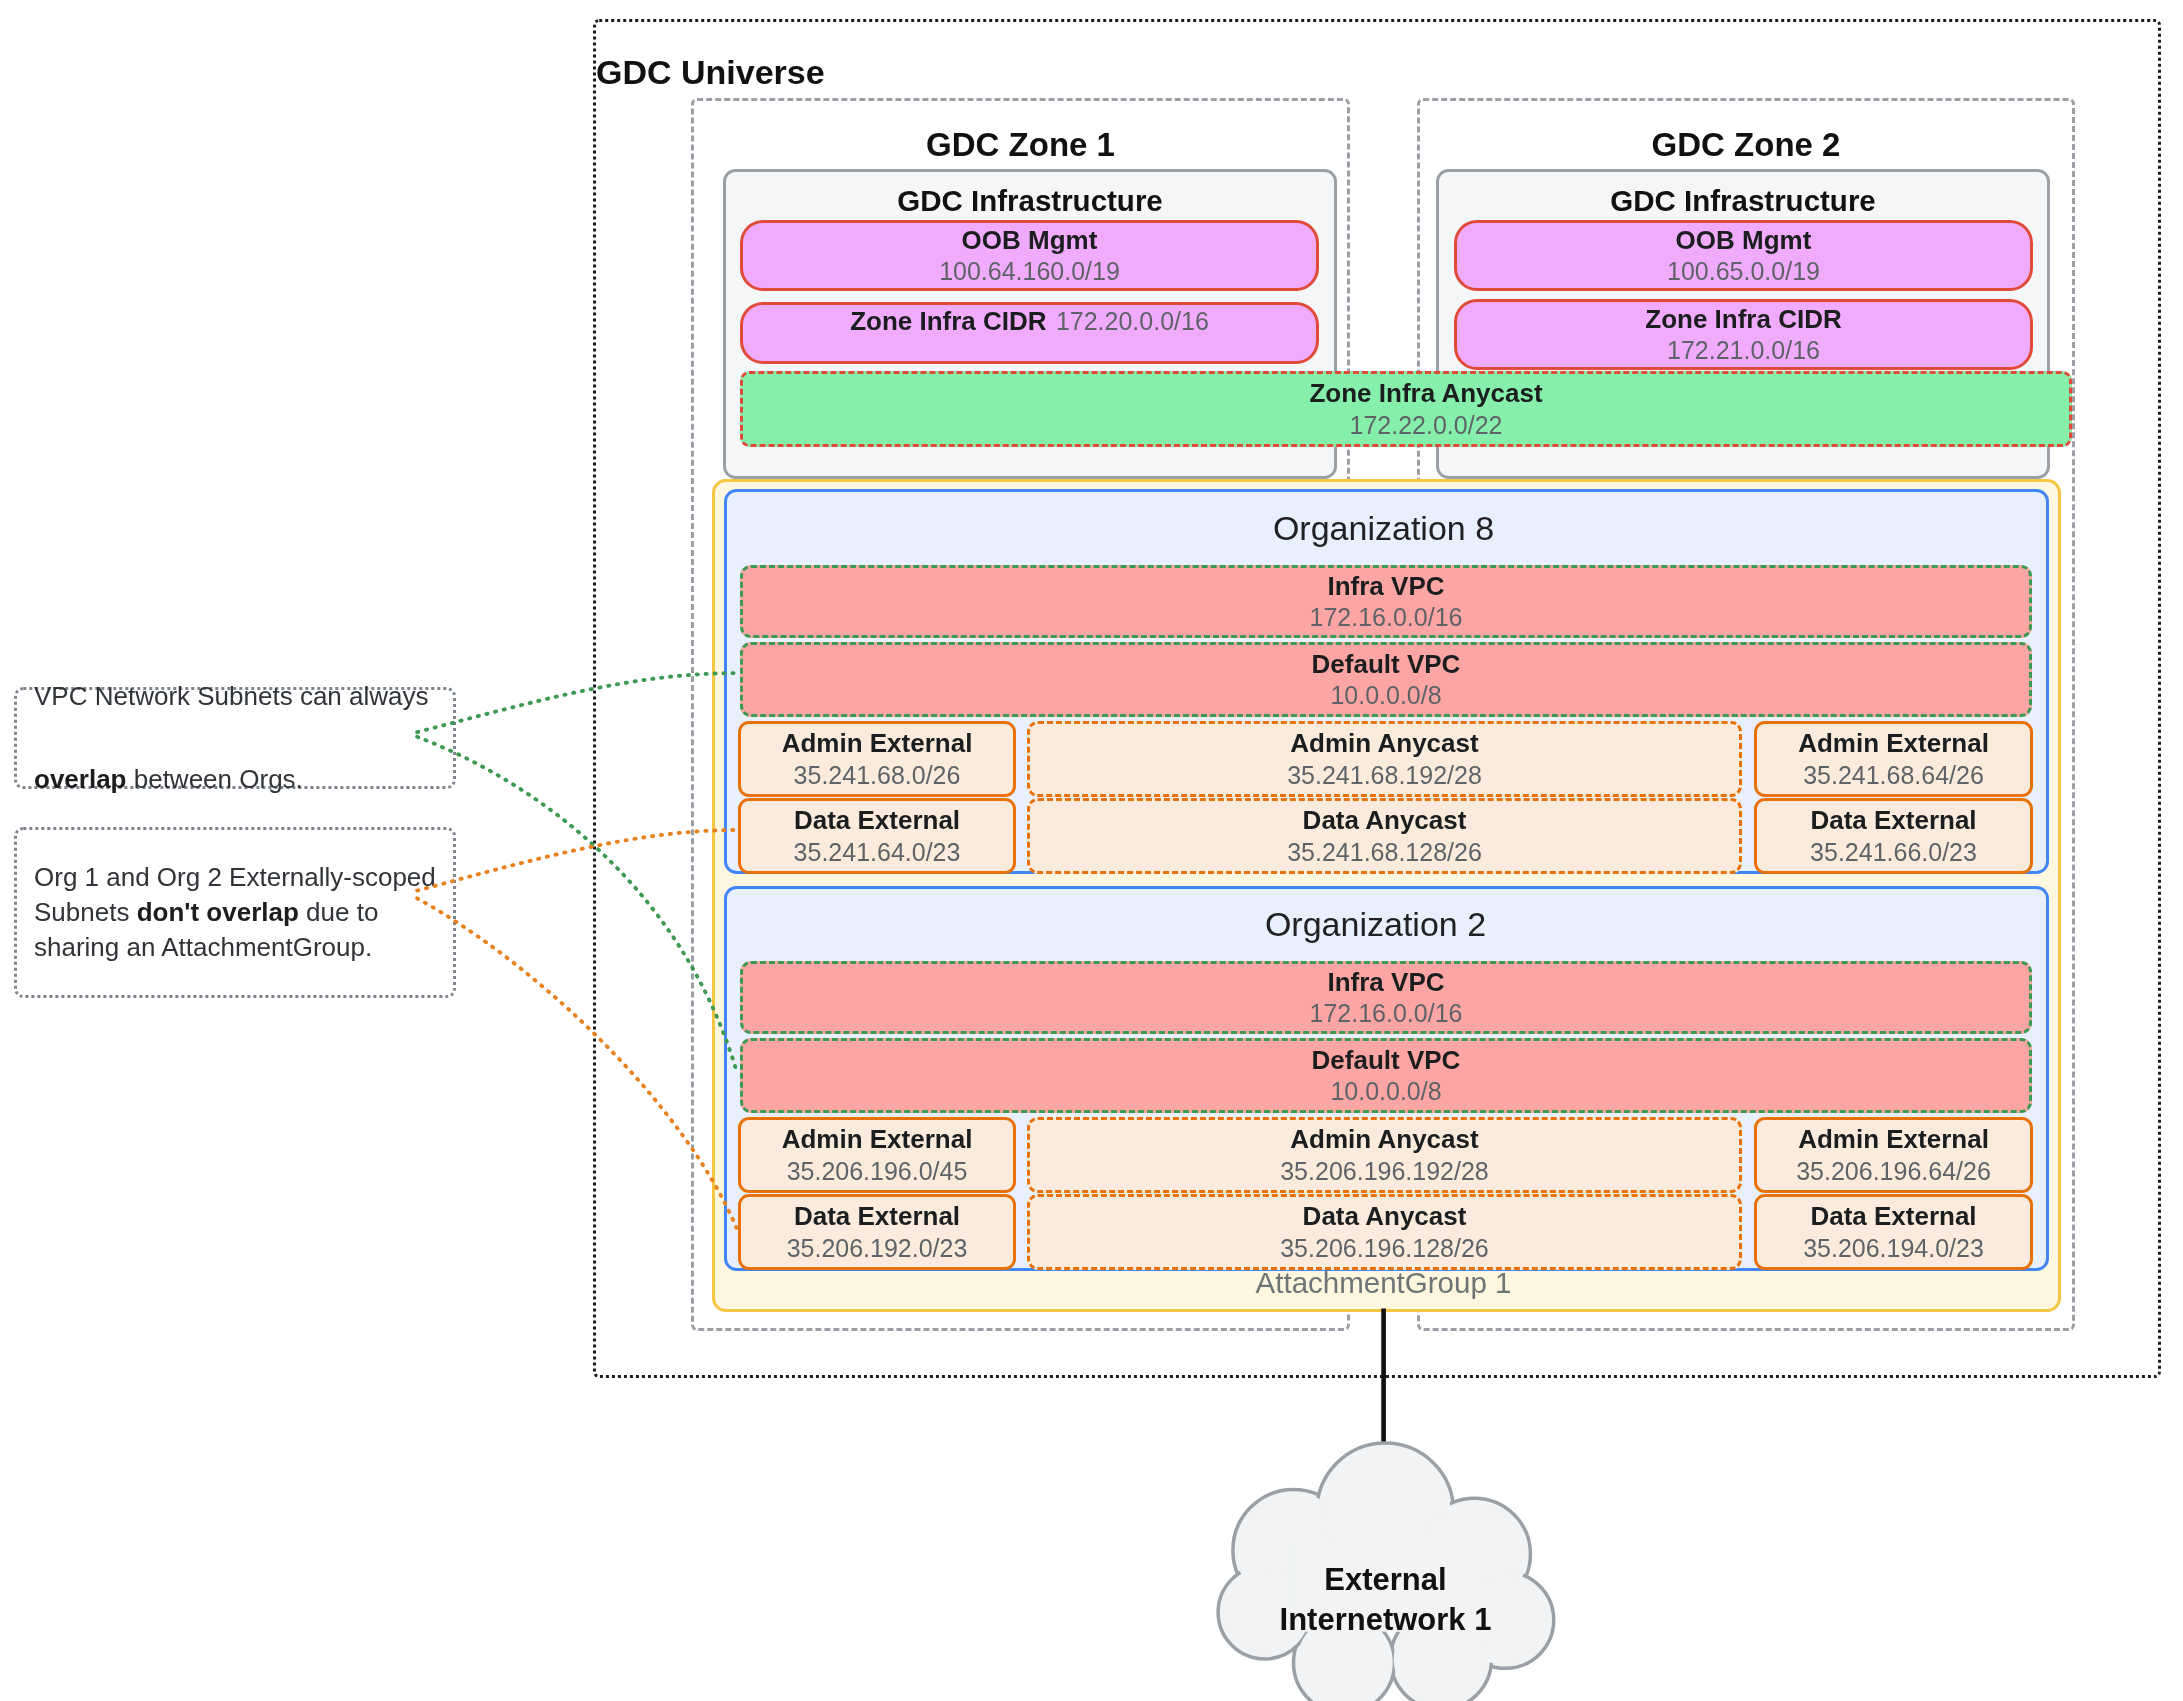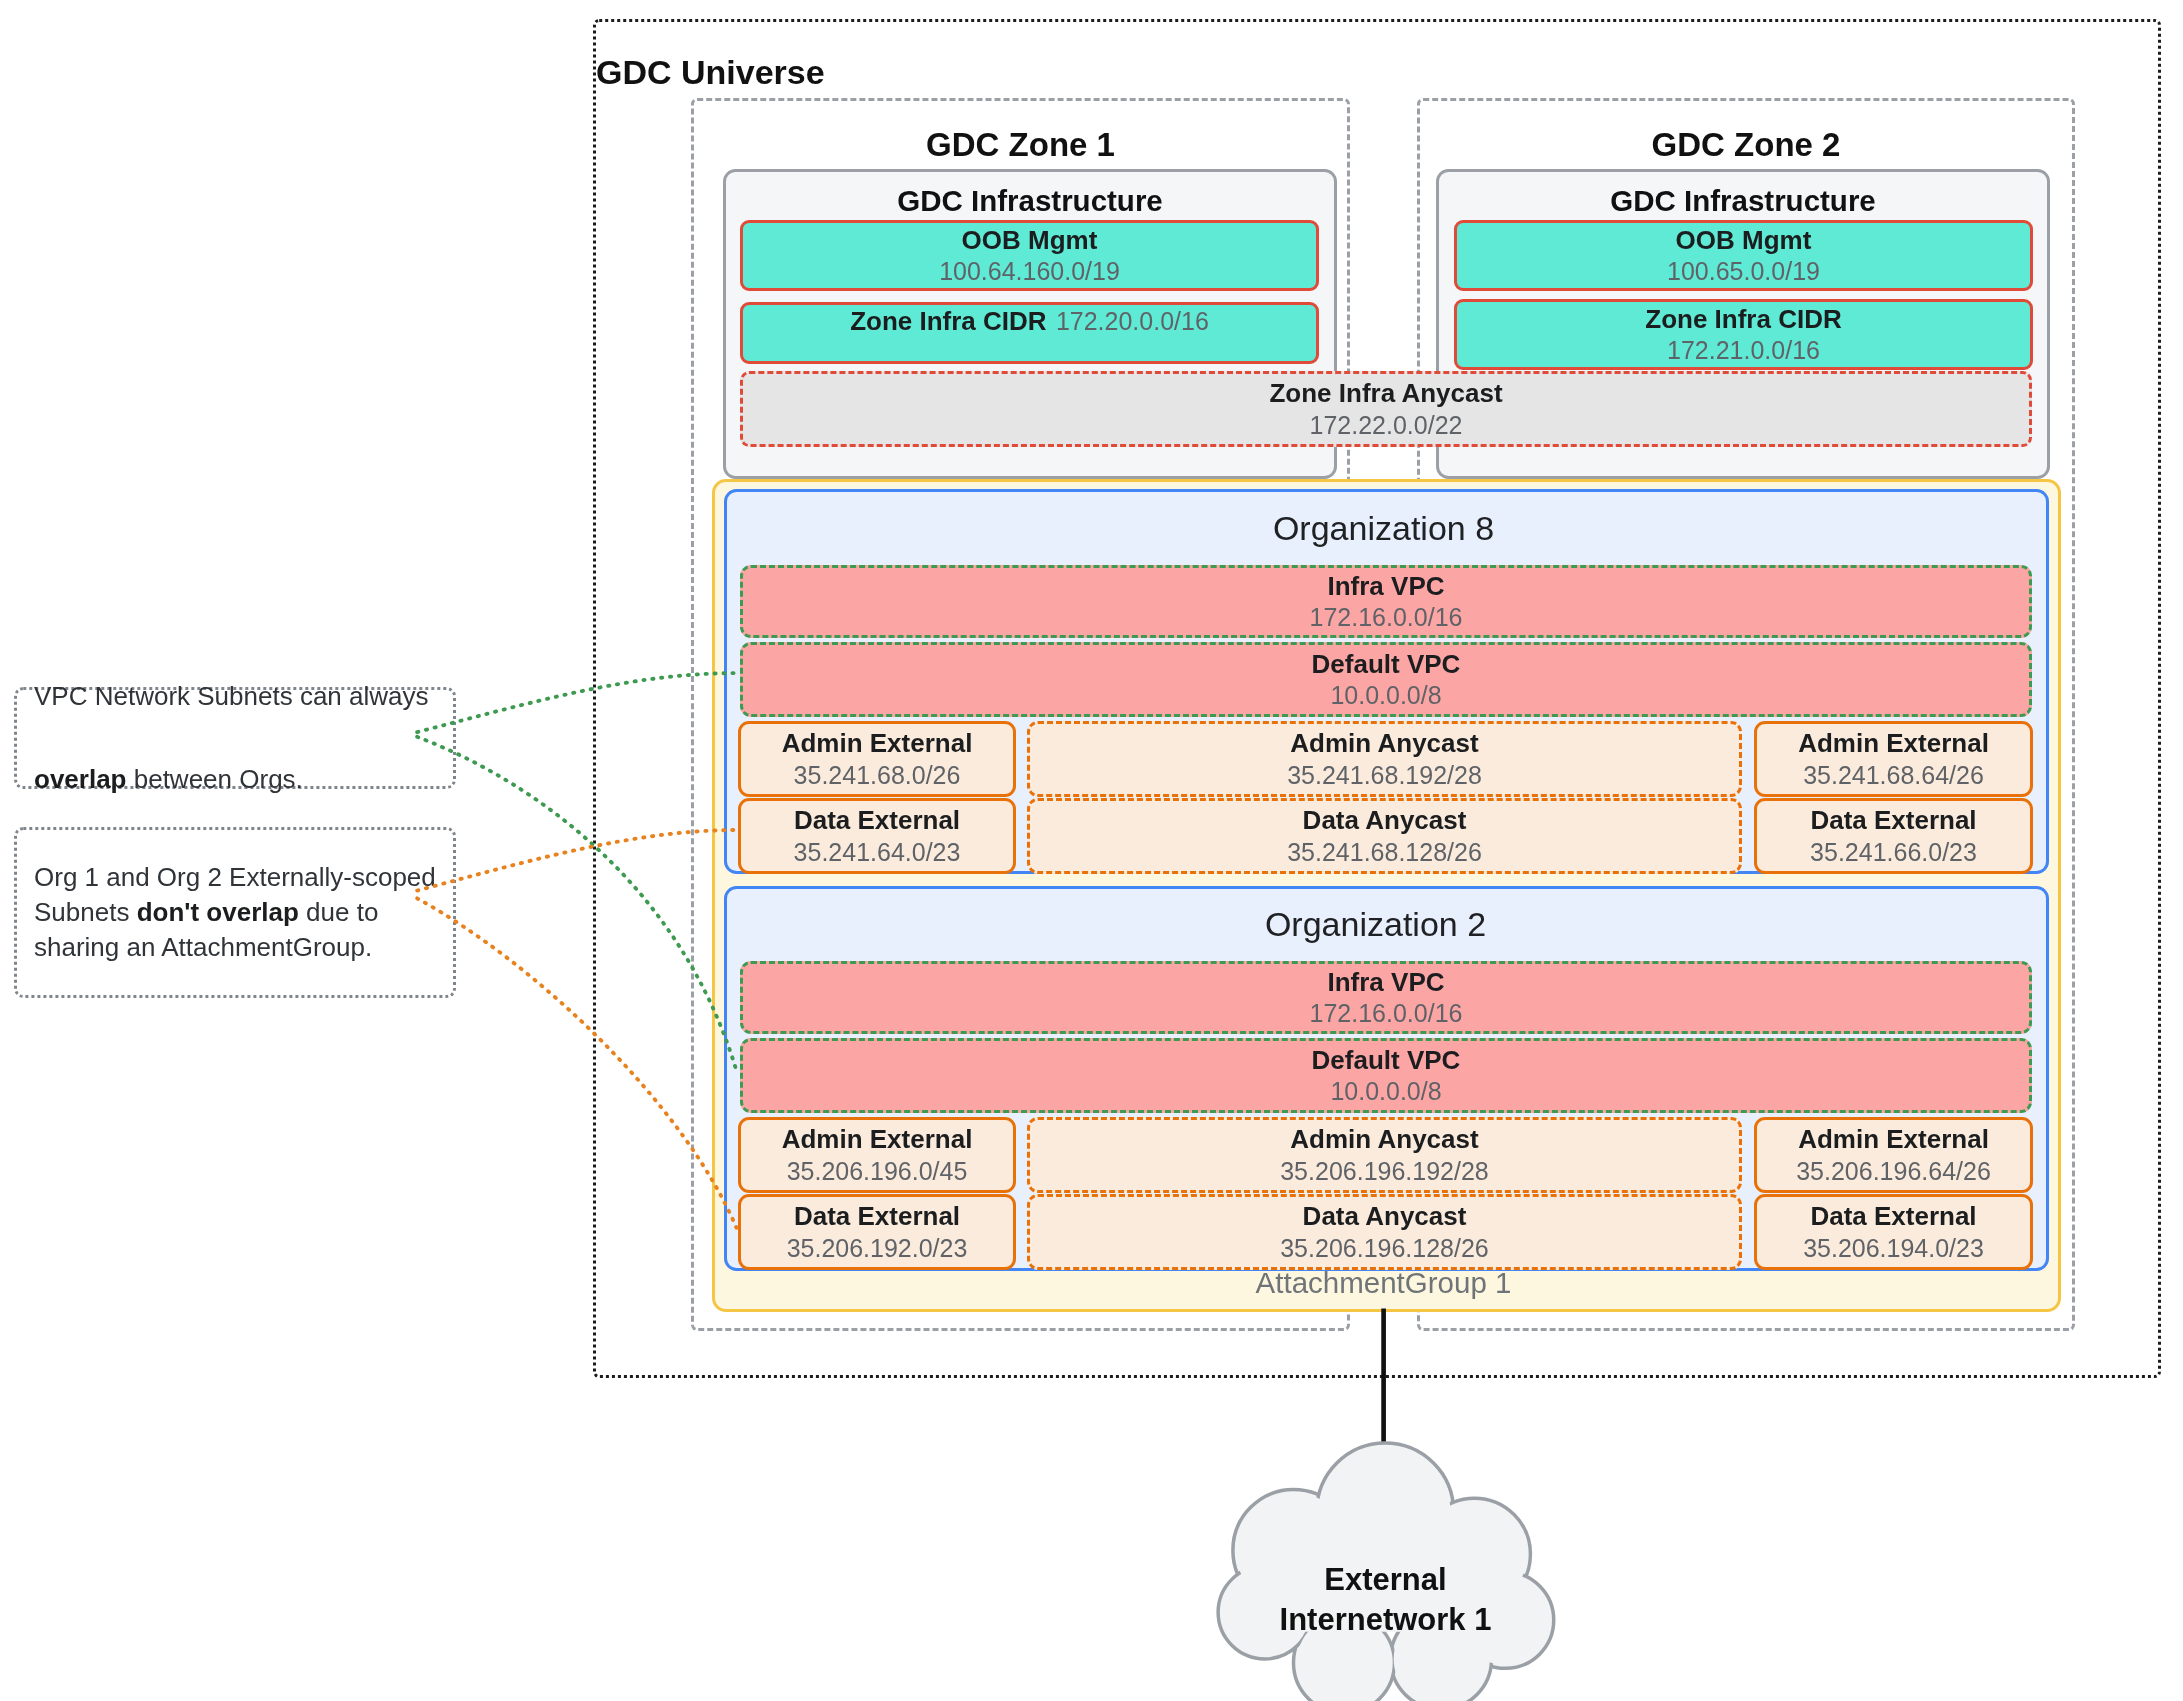--- a/index.html
+++ b/index.html
@@ -28,22 +28,22 @@
   .infra-title{
     padding-top:12.4px; text-align:center; font-size:29.5px; font-weight:bold; color:#111;
   }
   .netbox{
     display:flex; flex-direction:column; align-items:center; justify-content:center;
     text-align:center; line-height:1.25; z-index:3;
   }
   .nb-label{font-size:26px; font-weight:bold; color:#1b1d1f;}
   .nb-value{font-size:25px; color:#5F6368;}
   .inline-row{flex-direction:row; gap:9.3px; align-items:baseline;}
-  .red-solid{background:#5eead4; border:3.1px solid #E04A38; border-radius:9px;}
-  .red-dashed{background:#e5e5e5; border:3.1px dashed #E04A38; border-radius:9.3px;}
+  .red-solid{background:#f0abfc; border:3.1px solid #E04A38; border-radius:23px;}
+  .red-dashed{background:#86efac; border:3.1px dashed #E04A38; border-radius:9.3px;padding-left:40px;}
   .green-dashed{background:#fca5a5; border:3.9px dashed #3D9A50; border-radius:11px;}
   .orange-solid{background:#FBEBDC; border:3.9px solid #E8710A; border-radius:11px;}
   .orange-dashed{background:#FBEBDC; border:3.9px dashed #E8710A; border-radius:11px;}
   .attachment{
     background:#FEF7DF; border:3.9px solid #F5C644; border-radius:14px; z-index:2;
   }
   .ag-label{
     text-align:center; font-size:29.5px; color:#6F7478; z-index:3;
   }
   .org{

